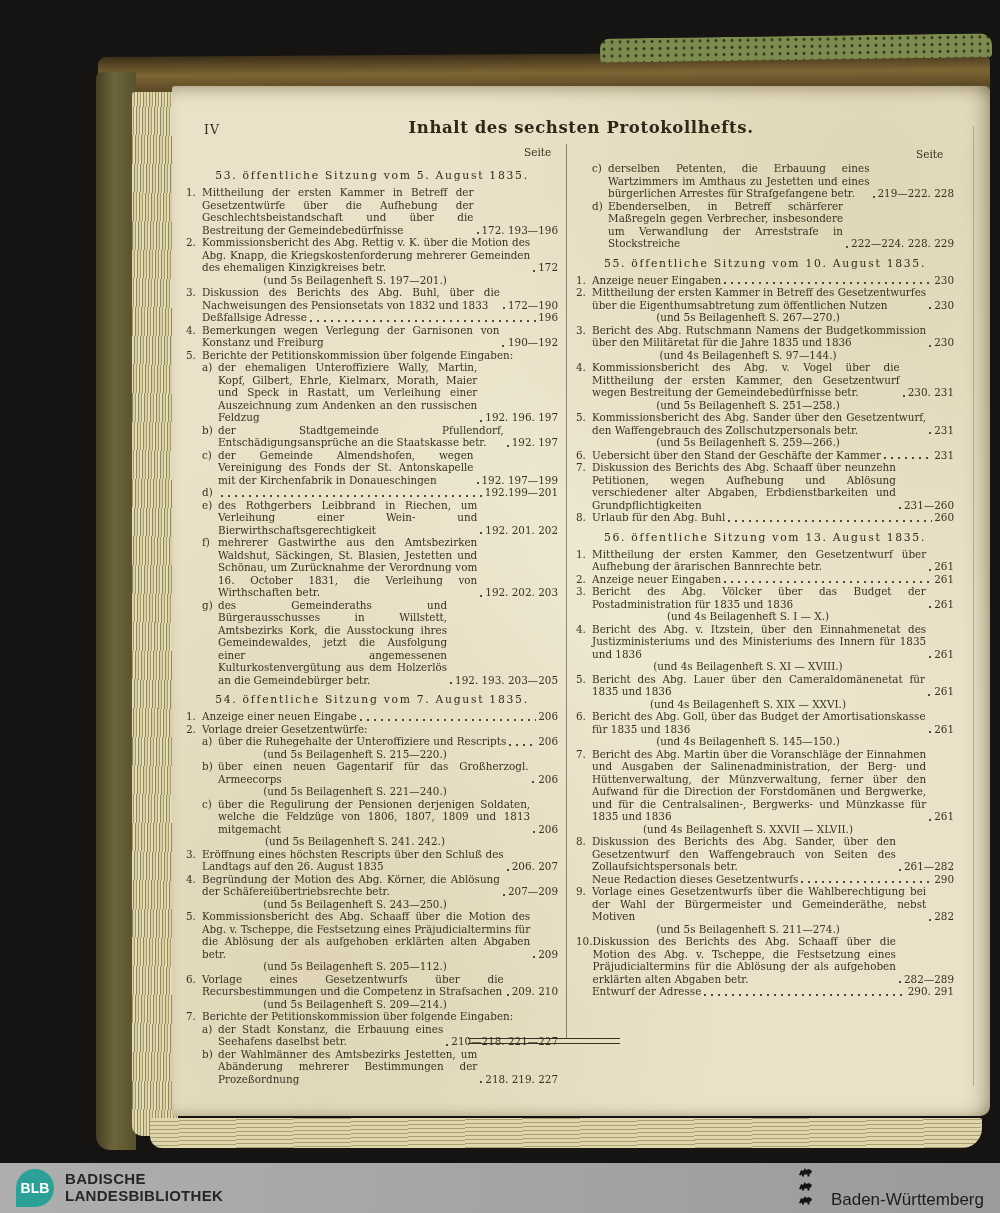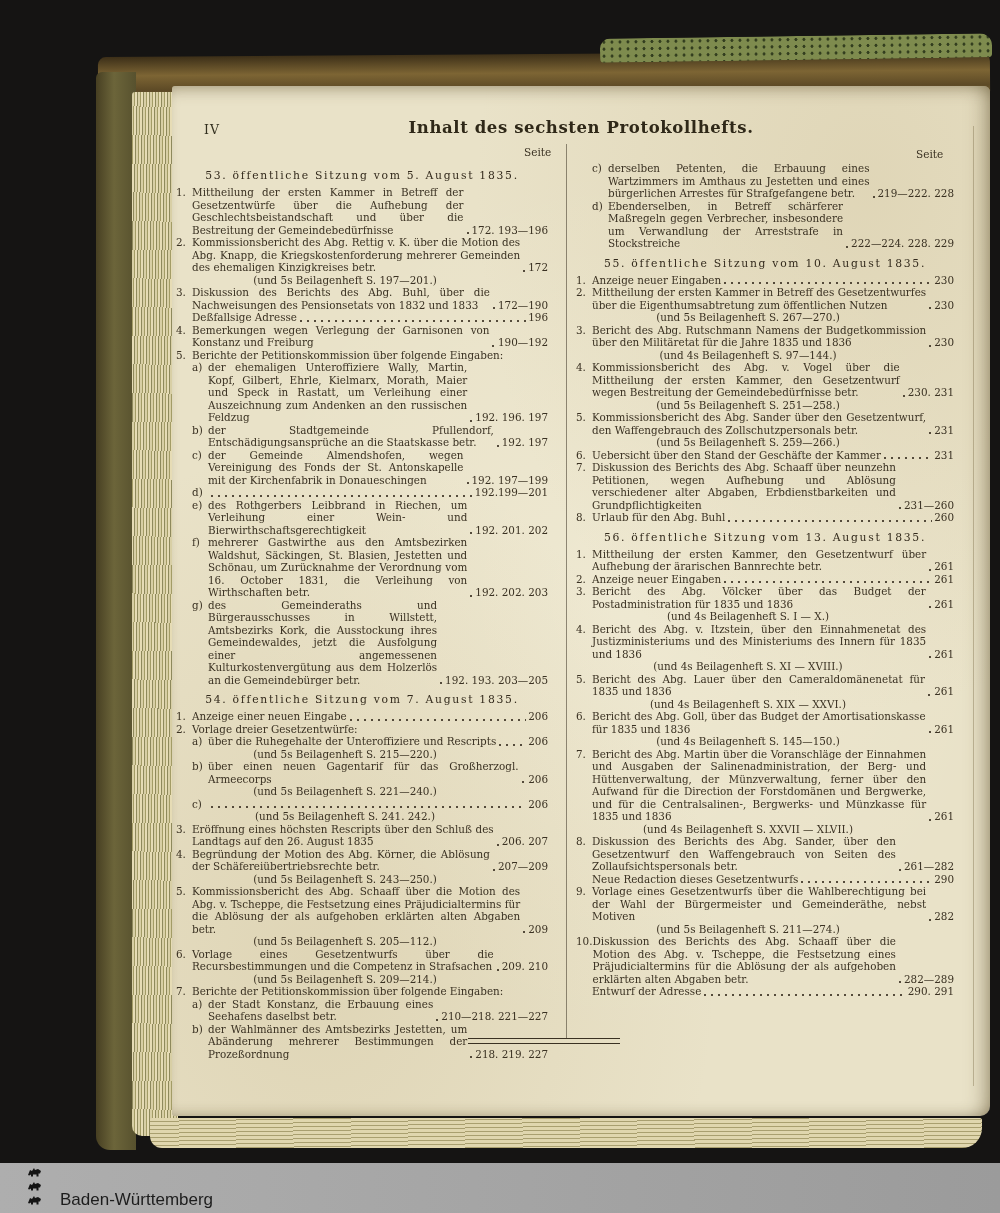--- a/index.html
+++ b/index.html
@@ -32,21 +32,21 @@
                inset 0 -10px 14px -10px rgba(90,75,40,.35);
     border-radius:3px 6px 10px 2px;color:#3a3122;}
   .fold-line{position:absolute;right:16px;top:40px;width:1px;height:960px;background:rgba(110,95,55,.35);}
   .folio{position:absolute;left:32px;top:36px;font-size:12.5px;letter-spacing:1px;color:#33301f;}
   .page-title{position:absolute;left:0;top:32px;width:100%;text-align:center;
     font-size:16.5px;font-weight:bold;letter-spacing:.6px;color:#2f2818;}
   .seite{position:absolute;top:60px;font-size:10.5px;color:#3a3122;text-align:center;}
   .seite.l{left:352px;} .seite.r{left:744px;top:62px;}
   .col-divider{position:absolute;left:394px;top:58px;width:1px;height:894px;background:rgba(62,52,38,.55);}
   .col{position:absolute;top:76px;}
-  .col.left{left:4px;width:372px;}
+  .col.left{left:14px;width:372px;}
   .col.right{left:404px;width:378px;}
   .sec-heading{text-align:center;letter-spacing:1.7px;font-size:10.8px;margin:7px 0 4px;color:#332a1c;}
   .entry{display:flex;align-items:flex-end;font-size:10.4px;line-height:12.5px;color:#3a3122;
          -webkit-hyphens:auto;hyphens:auto;}
   .entry .n{flex:0 0 16px;align-self:flex-start;}
   .entry.sub{padding-left:16px;}
   .entry .t{text-align:justify;}
   .entry .leader{flex:1 1 6px;min-width:4px;height:12px;margin:0 2px;
     background-image:radial-gradient(circle at 2px 9px, rgba(58,48,34,.85) 1px, transparent 1.4px);
     background-size:7px 12px;background-repeat:repeat-x;}
@@ -182,20 +182,21 @@
         <div class="entry note">(und 5s Beilagenheft S. 215—220.)</div>
         <div class="entry sub">
           <span class="n">b)</span>
           <span class="t">über einen neuen Gagentarif für das Großherzogl. Armeecorps</span>
           <span class="leader"></span>
           <span class="p">206</span>
         </div>
         <div class="entry note">(und 5s Beilagenheft S. 221—240.)</div>
         <div class="entry sub">
           <span class="n">c)</span>
+          <span class="t">über die Regulirung der Pensionen derjenigen Soldaten, welche die Feldzüge von 1806, 1807, 1809 und 1813 mitgemacht</span>
           <span class="leader"></span>
           <span class="p">206</span>
         </div>
         <div class="entry note">(und 5s Beilagenheft S. 241. 242.)</div>
         <div class="entry">
           <span class="n">3.</span>
           <span class="t">Eröffnung eines höchsten Rescripts über den Schluß des Landtags auf den 26. August 1835</span>
           <span class="leader"></span>
           <span class="p">206. 207</span>
         </div>
@@ -380,20 +381,27 @@
           <span class="n"></span>
           <span class="t">Entwurf der Adresse</span>
           <span class="leader"></span>
           <span class="p">290. 291</span>
         </div>
       </div>
     <div class="double-rule"></div>
   </div>
 
   <div class="footer">
+    <div class="f-left">
+      <div class="blb-logo">BLB</div>
+      <div class="lib-name">
+        <div>BADISCHE</div>
+        <div>LANDESBIBLIOTHEK</div>
+      </div>
+    </div>
     <div class="f-right">
       <svg width="38" height="44" viewBox="0 0 16 44">
         <g fill="#141414">
           <path id="lion" d="M1,9 L3,4 L5,5 L7,2 L8,4 L11,3 L14,5 L13,7.5 L11.5,7.5 L11.5,10.5 L9.5,10.5 L9.5,8.5 L6,8.5 L6,10.5 L4,10.5 L4,8.5 L2.2,9.6 Z"></path>
           <use href="#lion" y="14"></use>
           <use href="#lion" y="28"></use>
         </g>
       </svg>
       <span class="state-name">Baden-Württemberg</span>
     </div>

